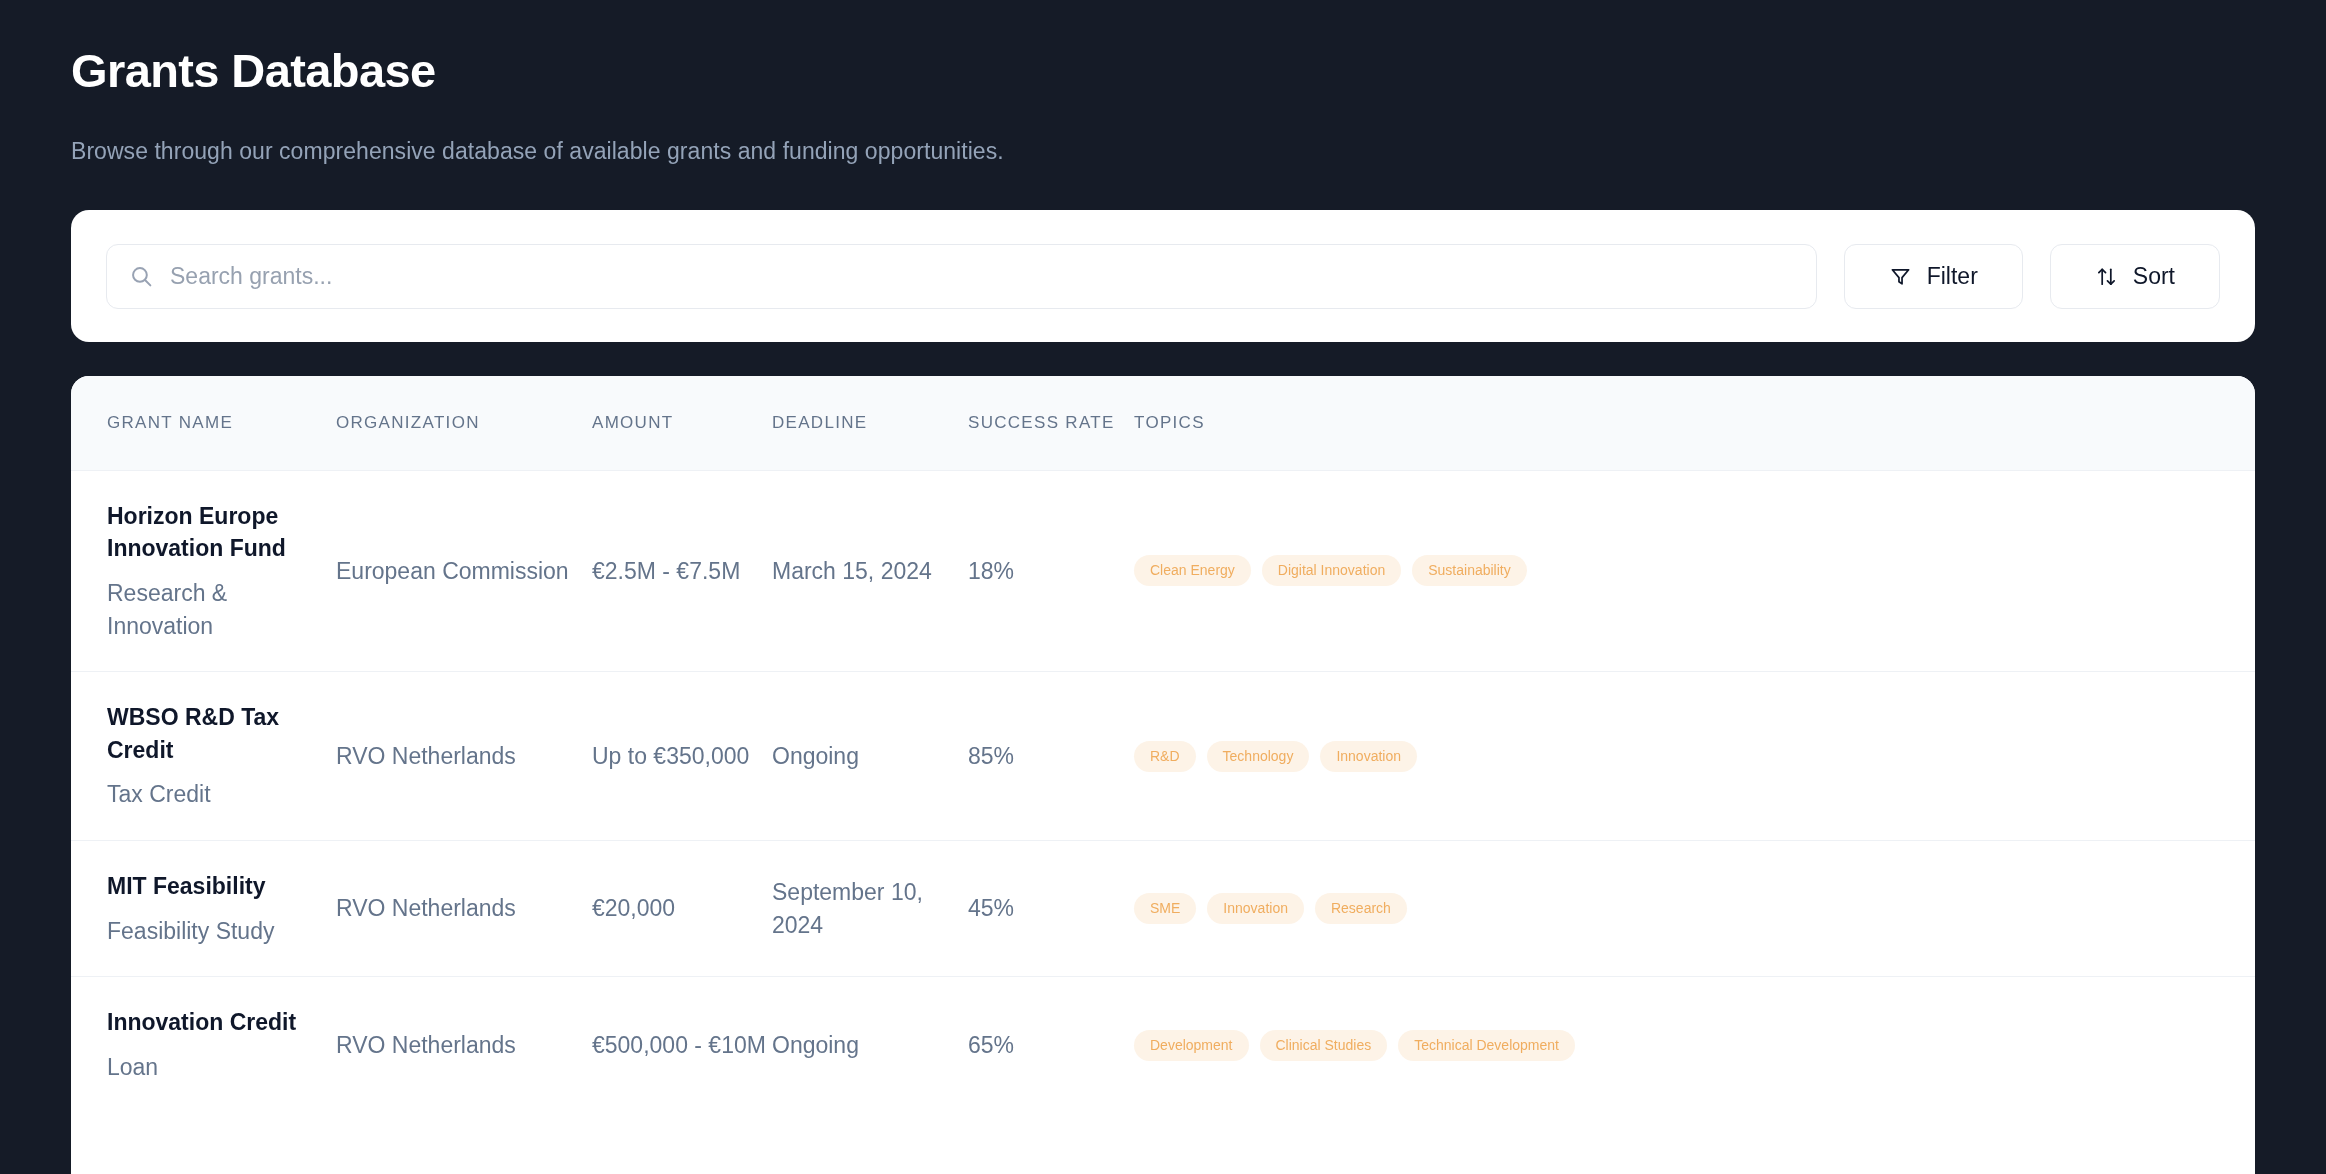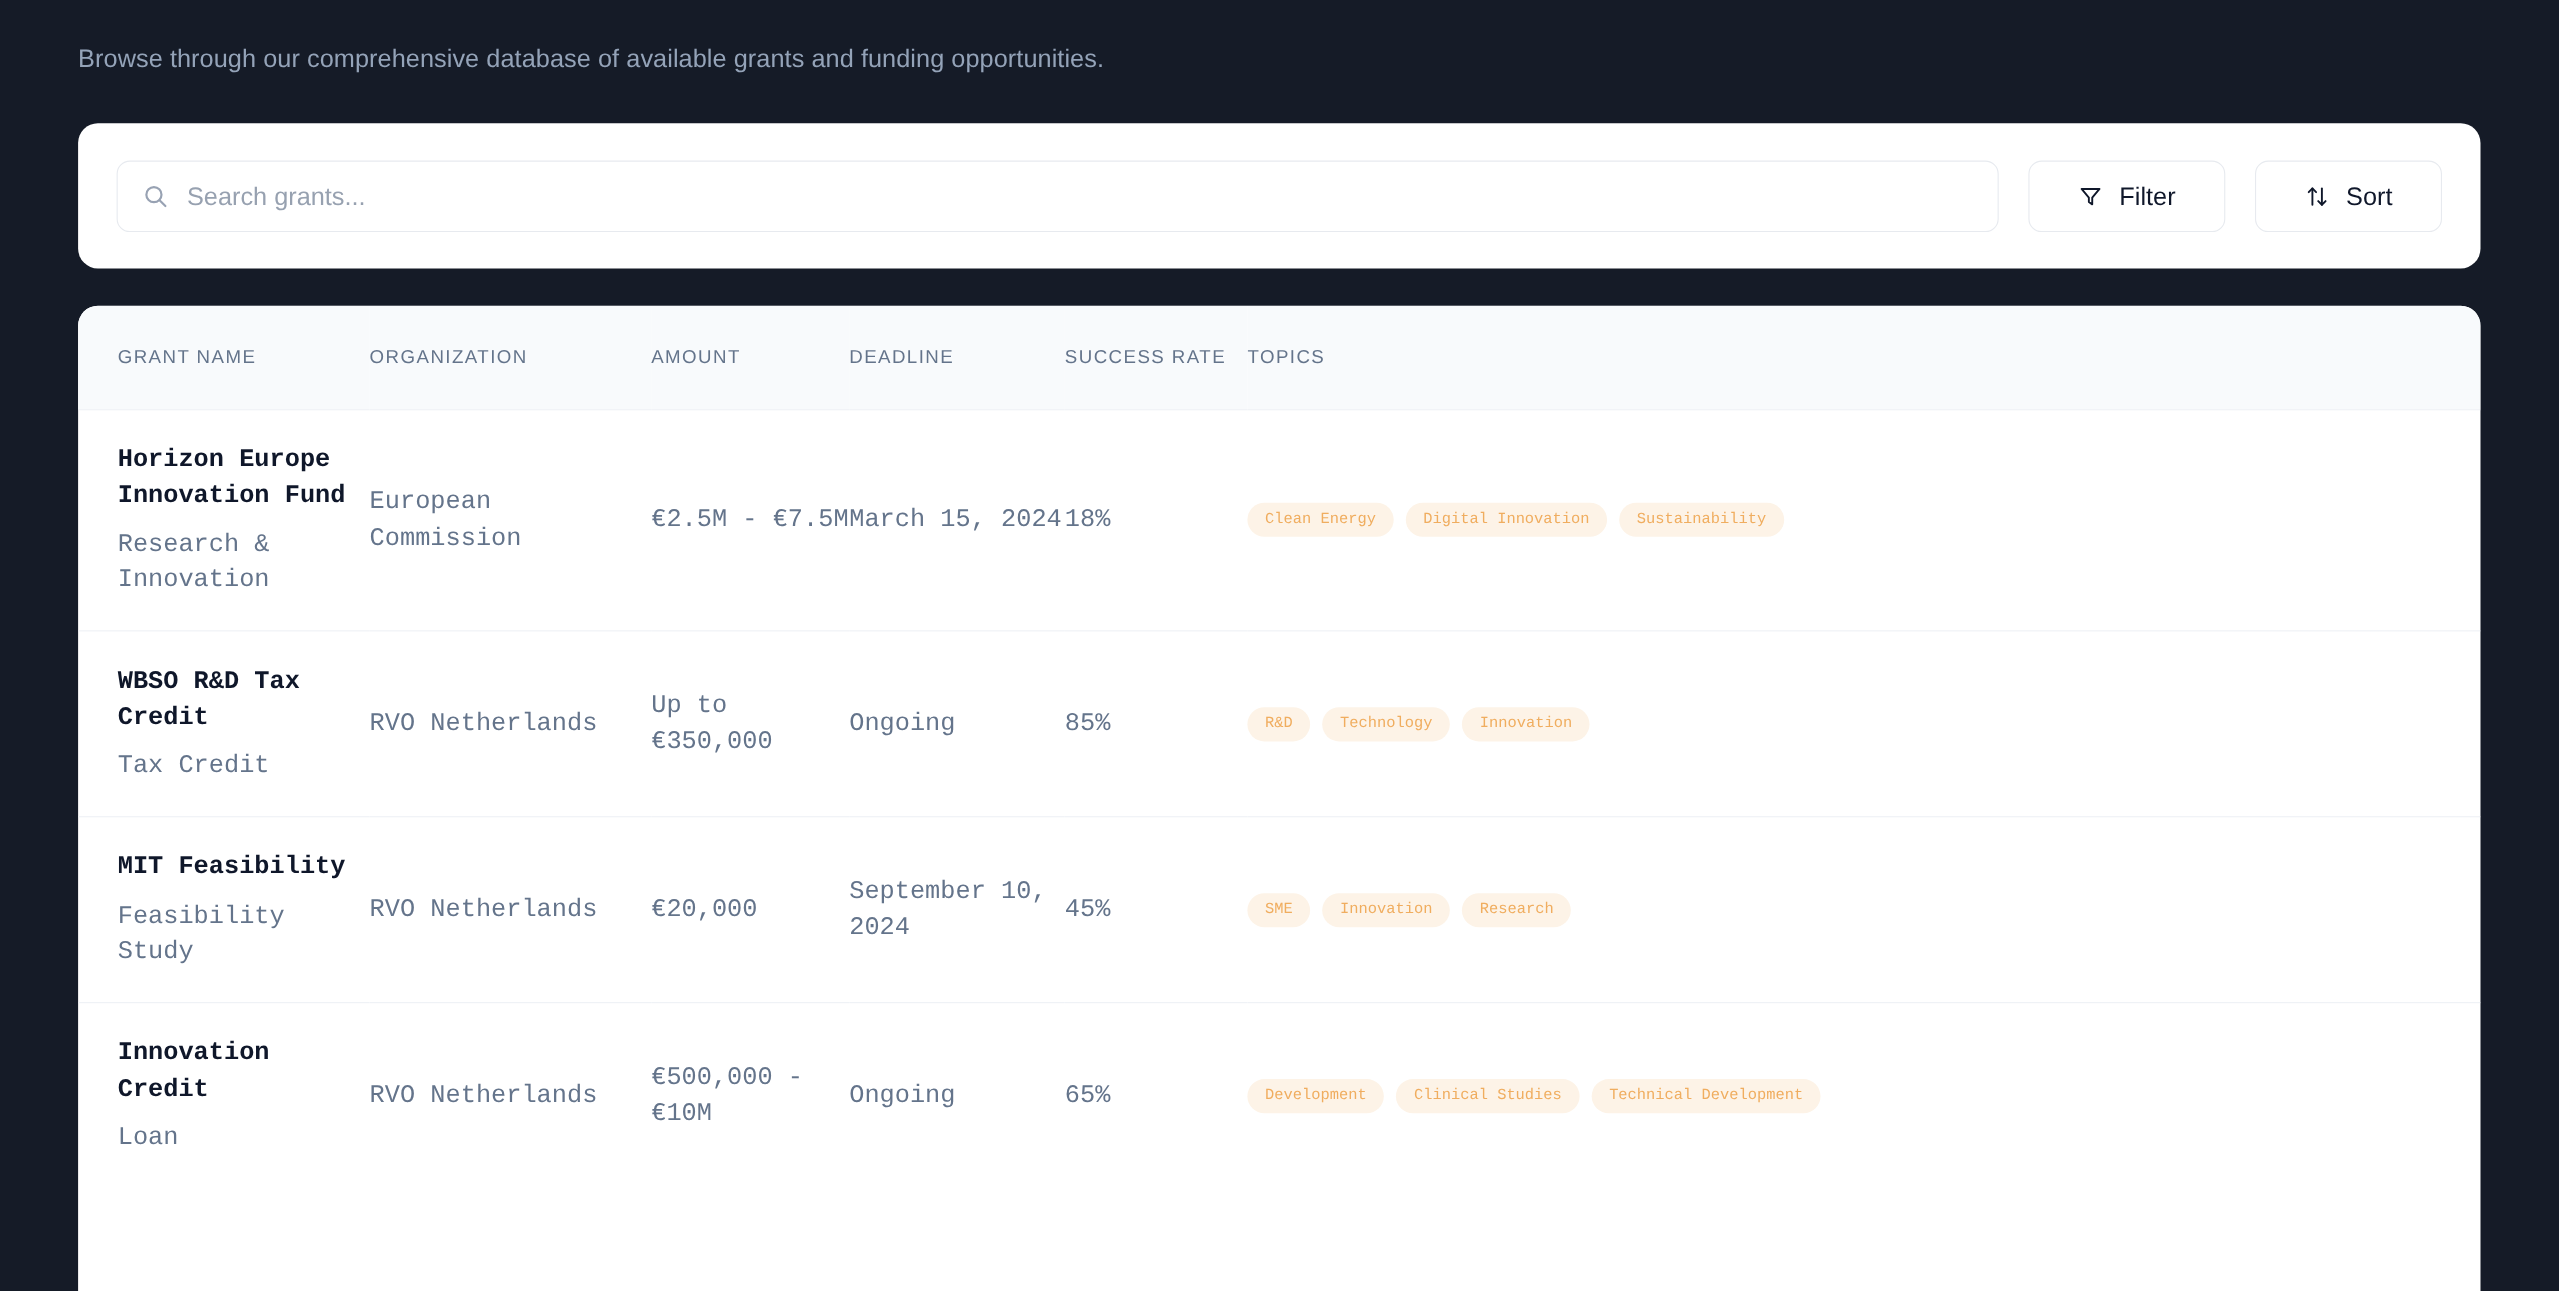--- a/index.html
+++ b/index.html
@@ -139,21 +139,20 @@
   col.c-rate   { width: 166px; }
   col.c-topics { width: auto;  }
 
   tbody td {
     padding: 29px 0;
     vertical-align: middle;
     border-bottom: 1px solid #eef1f5;
     font-size: 23px;
     color: #64748b;
     line-height: 1.42;
-    font-family: Liberation Mono, monospace;
   }
   tbody td:first-child { padding-left: 36px; }
   tbody tr:last-child td { border-bottom: 0; }
 
   .grant-name {
     color: #0f172a;
     font-weight: bold;
     font-size: 23px;
     line-height: 1.42;
   }
@@ -180,20 +179,21 @@
     padding: 7px 16px 8px;
     line-height: 1.15;
     white-space: nowrap;
   }
 </style>
 </head>
 <body>
 
 <div class="page">
 
+  <h1 class="page-title">Grants Database</h1>
   <p class="page-subtitle">Browse through our comprehensive database of available grants and funding opportunities.</p>
 
   <div class="search-card">
     <div class="search-wrap">
       <span class="search-icon">
         <svg viewBox="0 0 24 24" fill="none" stroke="currentColor" stroke-width="1.9" stroke-linecap="round">
           <circle cx="10.5" cy="10.5" r="6.6"></circle>
             <line x1="15.4" y1="15.4" x2="20.5" y2="20.5"></line>
         </svg>
       </span>

